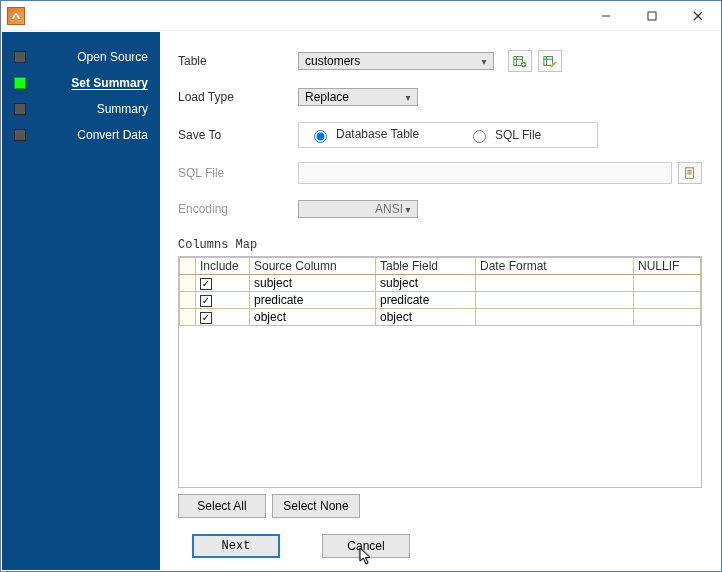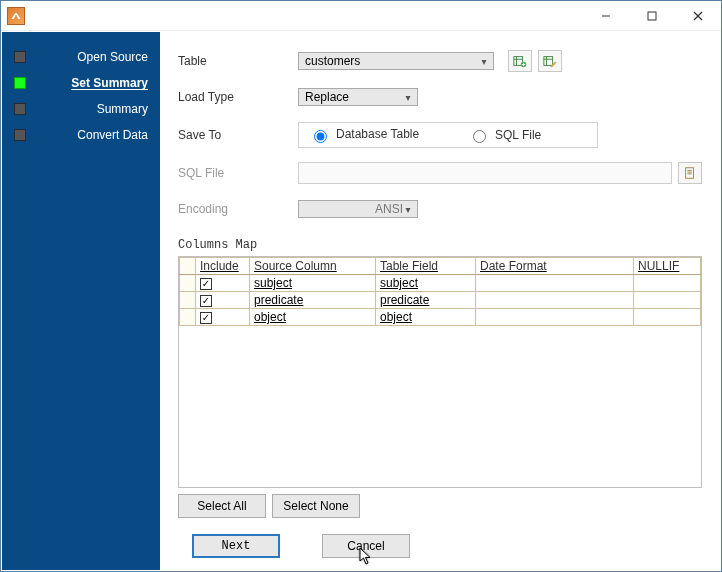--- a/index.html
+++ b/index.html
@@ -22,21 +22,21 @@
   .form-row label { width:120px; color:#333; }
   .form-row.disabled label { color:#999; }
   .combo { height:18px; background:#e8e8e8; border:1px solid #a9a9a9; display:flex; align-items:center; justify-content:space-between; padding:0 4px 0 6px; }
   .combo.disabled { color:#777;justify-content:flex-end; }
   .combo .chev { width:10px; text-align:center; color:#555; font-size:10px;}
   .radio-group { height:26px; border:1px solid #d0d0d0; display:flex; align-items:center; gap:40px; padding:0 10px;}
   .icon-btn { width:24px; height:22px; border:1px solid #c7c7c7; background:#f7f7f7; display:flex; align-items:center; justify-content:center;}
   .icon-btn svg { width:14px; height:14px; }
   .sqlfile-input { flex:1; height:22px; border:1px solid #d0d0d0; background:#fafafa; margin-right:6px;}
   .section-label { margin:4px 0 4px 0; color:#333;font-family:Liberation Mono, monospace;}
-  .grid-wrap { flex:1; border:1px solid #bfbfbf; overflow:hidden; display:flex; flex-direction:column;text-decoration:underline; }
+  .grid-wrap { flex:1; border:1px solid #bfbfbf; overflow:hidden; display:flex; flex-direction:column; }
   table.grid { width:100%; border-collapse:collapse; table-layout:fixed;}
   table.grid th, table.grid td { border:1px solid #d1bfa3; background:#fff; padding:1px 4px; height:17px; text-align:left; font-weight:normal;}
   table.grid th { background:#fff; color:#333; border-bottom:1px solid #b8a484; position:sticky; top:0;}
   .rowhdr { width:16px; background:#fdfcf0 !important; }
   .chk-cell { text-align:center; }
   .chk { width:12px; height:12px; border:1px solid #333; display:inline-flex; align-items:center; justify-content:center; font-size:10px; line-height:10px;}
   .chk.on::after { content:"✓"; }
   .grid-space { flex:1; background:#fff; }
   .sel-buttons { margin-top:6px; display:flex; gap:6px;}
   .btn { height:24px; padding:0 0; border:1px solid #aaa; background:#e8e8e8; display:inline-flex; align-items:center; justify-content:center; cursor:default;}

